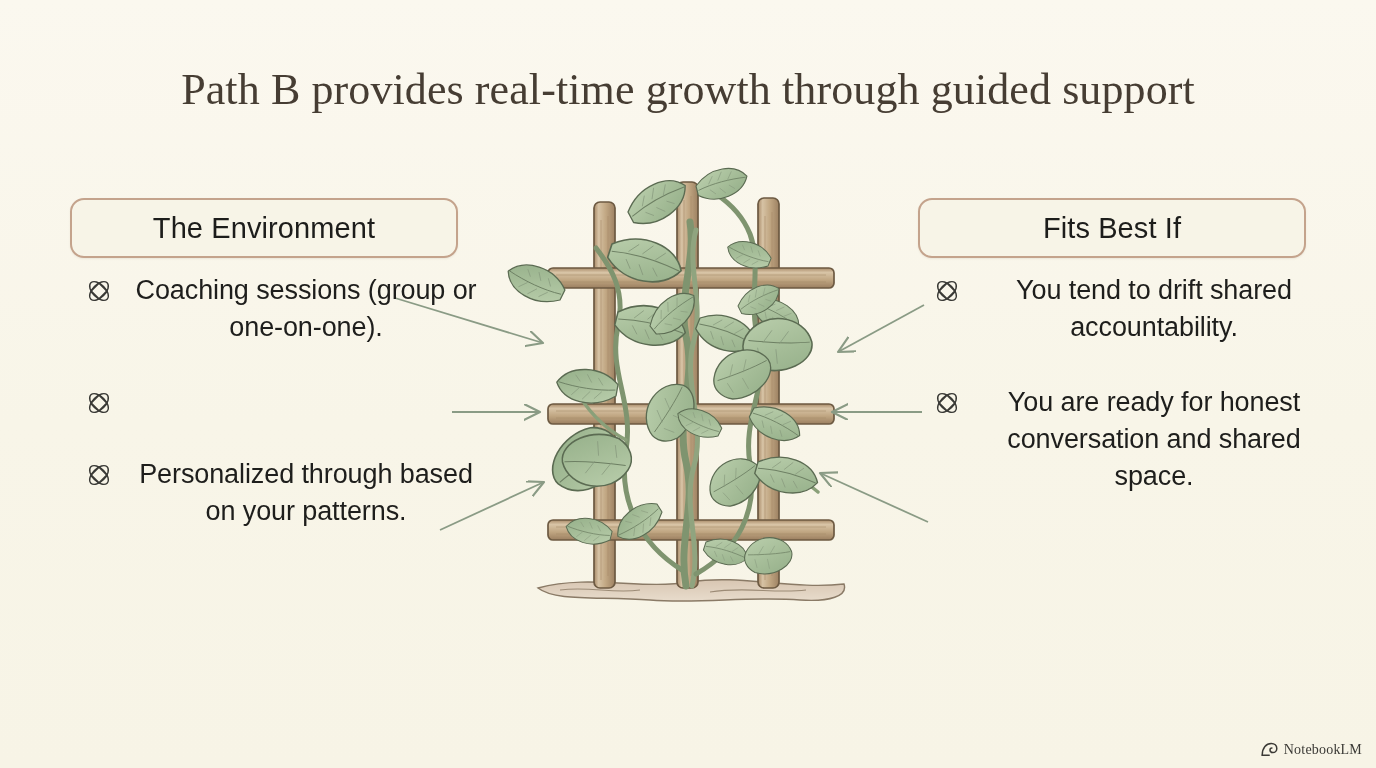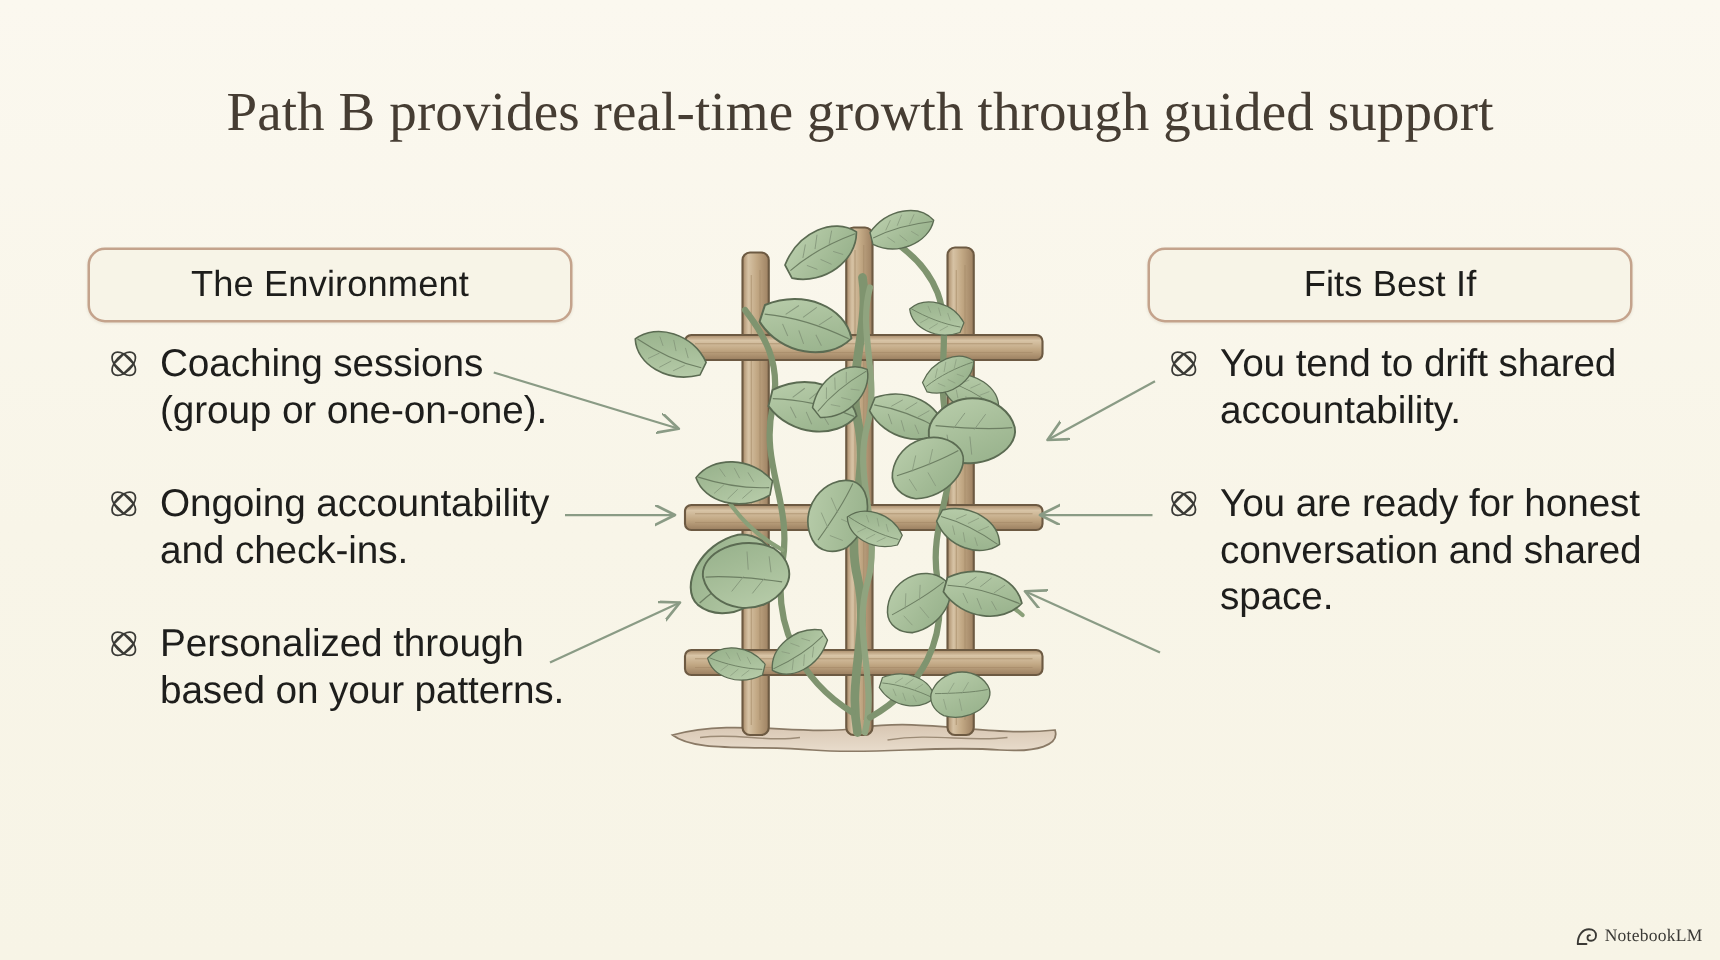--- a/index.html
+++ b/index.html
@@ -71,24 +71,25 @@
   }
   .bullet-icon {
     flex: 0 0 auto;
     width: 30px;
     height: 30px;
     margin-top: 4px;
     margin-right: 14px;
   }
   .bullet-icon svg { display: block; }
   .bullet-text {
-    font-size: 31px;
+    font-size: 27px;
     line-height: 37px;
     color: #1e1e1c;
     letter-spacing: -0.1px;
+    text-align: center;
   }
 
   
   #illustration {
     position: absolute;
     left: 500px;
     top: 140px;
     width: 380px;
     height: 480px;
   }
@@ -335,21 +336,20 @@
     <div class="bullet">
       <span class="bullet-icon">
         <svg width="30" height="30" viewBox="0 0 30 30" xmlns="http://www.w3.org/2000/svg">
           <g fill="none" stroke="#3a3a36" stroke-width="1.4">
             <ellipse cx="15" cy="15" rx="11.5" ry="6.5" transform="rotate(45 15 15)"></ellipse>
             <ellipse cx="15" cy="15" rx="11.5" ry="6.5" transform="rotate(-45 15 15)"></ellipse>
             <rect x="9.5" y="9.5" width="11" height="11" transform="rotate(45 15 15)"></rect>
           </g>
         </svg>
       </span>
-      <span class="bullet-text">Ongoing accountability and check-ins.</span>
     </div>
 
     <div class="bullet">
       <span class="bullet-icon">
         <svg width="30" height="30" viewBox="0 0 30 30" xmlns="http://www.w3.org/2000/svg">
           <g fill="none" stroke="#3a3a36" stroke-width="1.4">
             <ellipse cx="15" cy="15" rx="11.5" ry="6.5" transform="rotate(45 15 15)"></ellipse>
             <ellipse cx="15" cy="15" rx="11.5" ry="6.5" transform="rotate(-45 15 15)"></ellipse>
             <rect x="9.5" y="9.5" width="11" height="11" transform="rotate(45 15 15)"></rect>
           </g>

